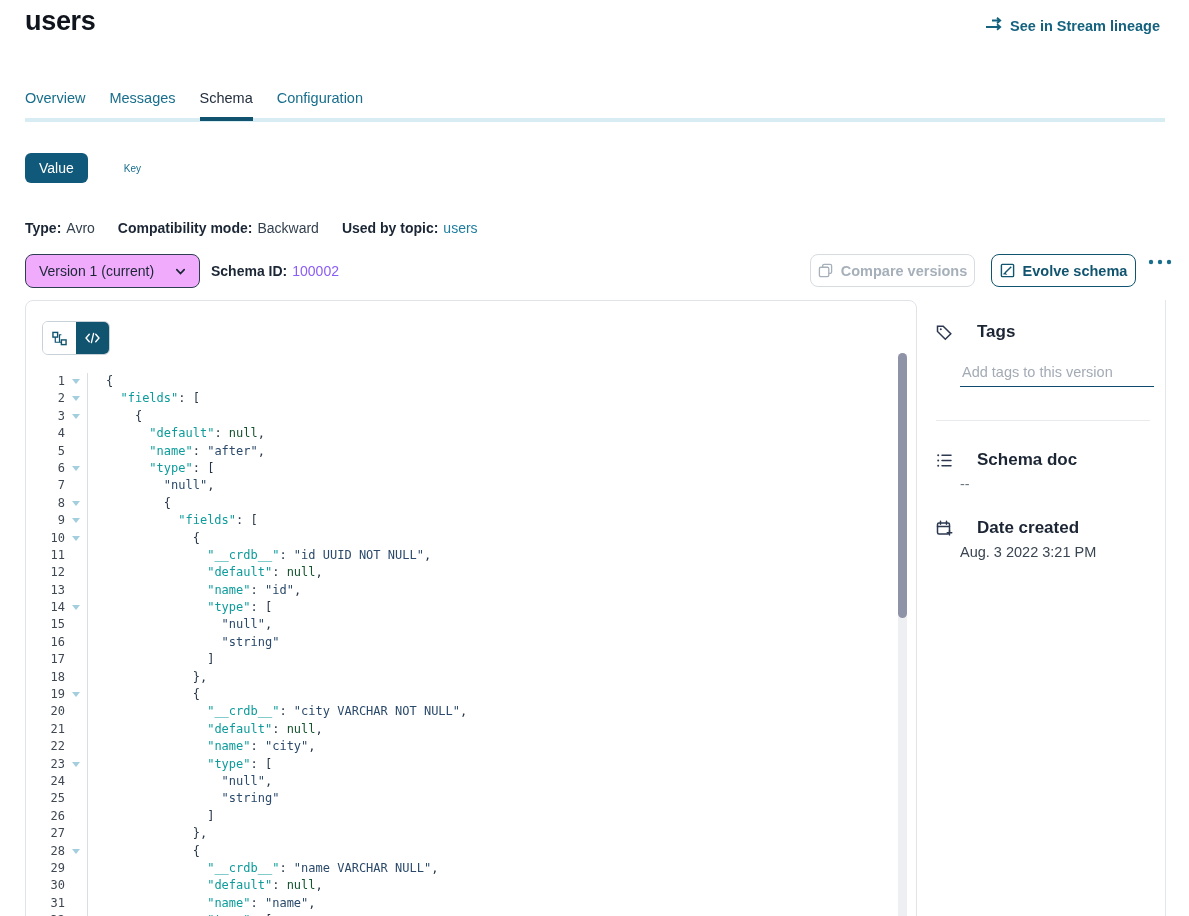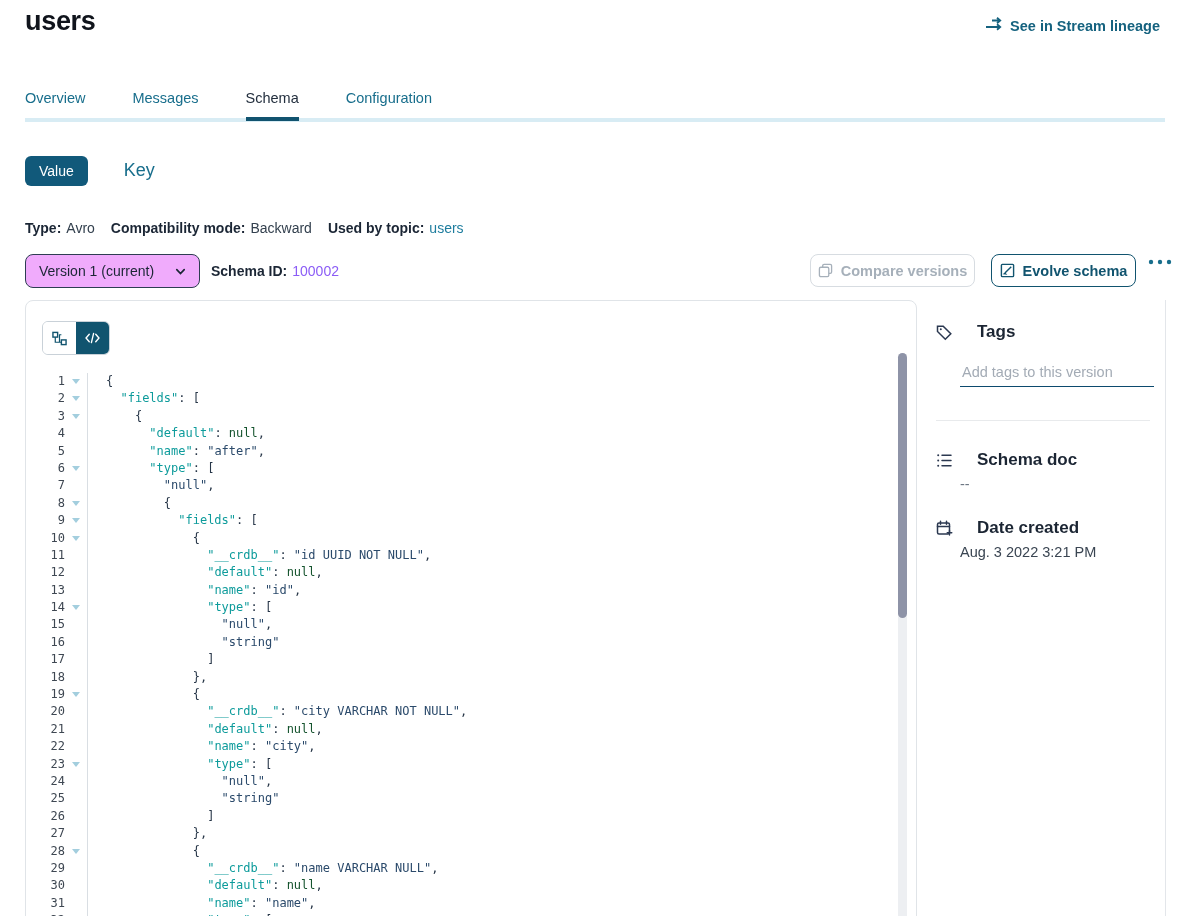--- a/index.html
+++ b/index.html
@@ -3,32 +3,32 @@
 <meta charset="utf-8">
 <style>
   html,body{margin:0;padding:0;background:#fff;width:1189px;height:916px;overflow:hidden;}
   .page{position:relative;width:1189px;height:916px;background:#fff;
         font-family:"Liberation Sans",sans-serif;color:#2c3a4a;}
   
   .title{position:absolute;left:25px;top:6px;font-size:27px;font-weight:700;color:#10141c;letter-spacing:-.3px;}
   .lineage{position:absolute;right:29px;top:16px;display:flex;align-items:center;gap:7px;
            color:#15627f;font-size:14.5px;font-weight:600;cursor:pointer;}
   
-  .tabs{position:absolute;left:25px;top:90px;display:flex;gap:47px;}
+  .tabs{position:absolute;left:25px;top:90px;display:flex;gap:24px;}
   .tab{font-size:14.5px;font-weight:500;color:#186e8c;padding-bottom:15px;position:relative;cursor:pointer;}
   .tab.active{color:#232f3e;}
   .tab.active::after{content:'';position:absolute;left:0;right:0;bottom:0;height:4px;background:#11536f;z-index:2;}
   .tabbar{position:absolute;left:25px;top:118px;width:1140px;height:4px;background:#d8ecf4;}
   
   .vk{position:absolute;left:25px;top:153px;display:flex;align-items:center;}
   .vk .val{background:#11597a;color:#fff;font-size:14px;font-weight:500;border-radius:6px;
            padding:7px 14px;cursor:pointer;}
-  .vk .key{color:#186e8c;font-size:18px;font-weight:500;padding:7px 14px;margin-left:22px;cursor:pointer;}
-  
-  .meta{position:absolute;left:25px;top:220px;display:flex;gap:16px;font-size:14px;}
+  .vk .key{color:#186e8c;font-size:10px;font-weight:500;padding:7px 14px;margin-left:22px;cursor:pointer;}
+  
+  .meta{position:absolute;left:25px;top:220px;display:flex;gap:23px;font-size:14px;}
   .meta b{color:#1b2635;font-weight:700;}
   .meta span.v{color:#33404e;margin-left:5px;}
   .meta span.lnk{color:#1e7d9e;margin-left:5px;cursor:pointer;}
   
   .vrow{position:absolute;left:0;top:254px;width:1189px;height:34px;}
   .select{position:absolute;left:25px;top:0;width:175px;height:34px;border:1px solid #2e3d52;border-radius:8px;
           background:#f0abfc;display:flex;align-items:center;justify-content:space-between;
           padding:0 12px 0 13px;box-sizing:border-box;font-size:14px;color:#1b2635;cursor:pointer;}
   .schemaid{position:absolute;left:211px;top:0;line-height:34px;font-size:14px;}
   .schemaid b{color:#1b2635;font-weight:700;}

